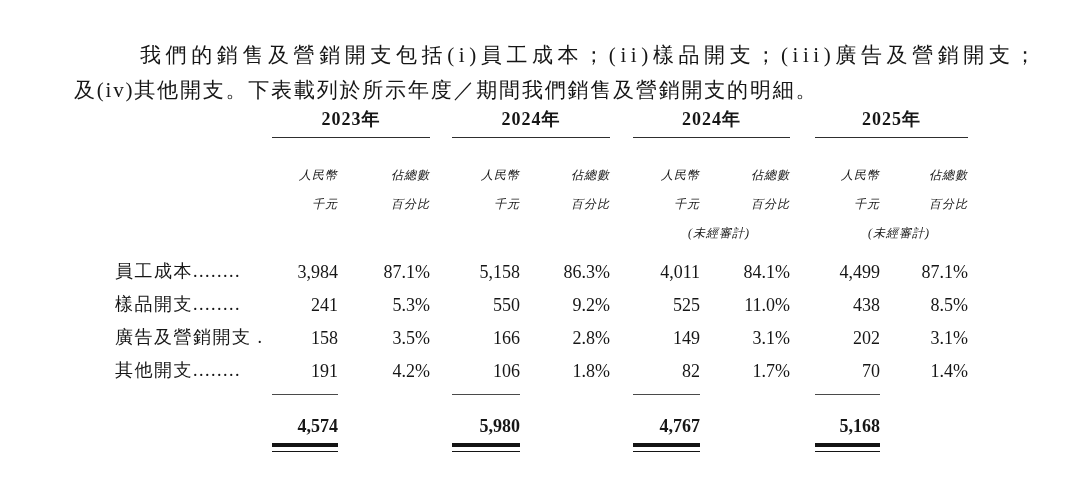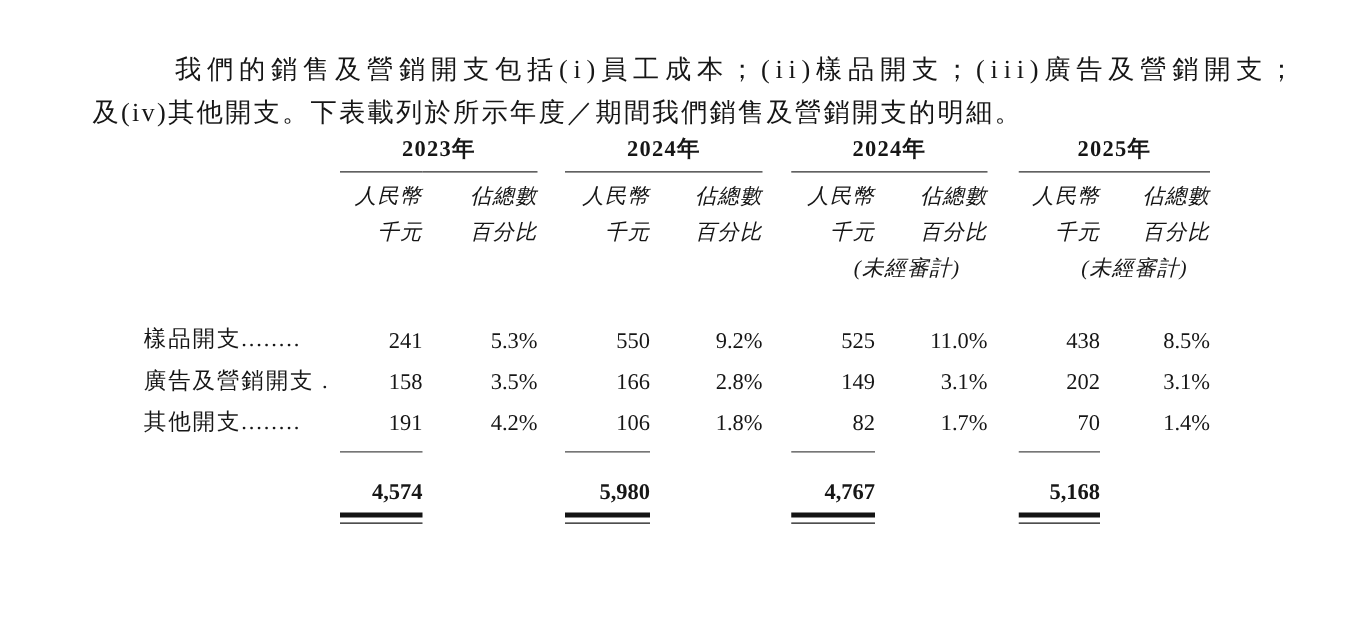--- a/index.html
+++ b/index.html
@@ -55,24 +55,25 @@
     font-size: 18px;
     letter-spacing: 1px;
     padding-bottom: 6px;
     border-bottom: 1.5px solid #2e2e2e;
     margin-top: 17px;
   }
   tr.subhead-row { height: 119px; }
   tr.subhead-row td { vertical-align: top; padding-top: 4px; }
   .subhead {
     font-style: italic;
-    font-size: 17px;
+    font-size: 12px;
     line-height: 29px;
     text-align: right;
     letter-spacing: 1px;
+    margin-top: 19px;
   }
   .unaudited {
     position: relative;
     left: 50px;
     white-space: nowrap;
     display: inline-block;
   }
   tr.data-row { height: 33px; }
   tr.data-row td { padding-bottom: 6px; }
   td.lbl { text-align: left; letter-spacing: 1.5px; white-space: nowrap; }
@@ -167,20 +168,34 @@
         <div class="subhead"><span>人民幣</span><br>
         <span>千元</span><br>
         <span class="unaudited">(未經審計)</span></div>
       </td>
       <td>
         <div class="subhead"><span>佔總數</span><br>
         <span>百分比</span></div>
       </td>
     </tr>
 
+    <tr class="data-row">
+      <td class="lbl">員工成本........</td>
+      <td class="num">3,984</td>
+      <td class="pct">87.1%</td>
+      <td></td>
+      <td class="num">5,158</td>
+      <td class="pct">86.3%</td>
+      <td></td>
+      <td class="num">4,011</td>
+      <td class="pct">84.1%</td>
+      <td></td>
+      <td class="num">4,499</td>
+      <td class="pct">87.1%</td>
+    </tr>
 
     <tr class="data-row">
       <td class="lbl">樣品開支........</td>
       <td class="num">241</td>
       <td class="pct">5.3%</td>
       <td></td>
       <td class="num">550</td>
       <td class="pct">9.2%</td>
       <td></td>
       <td class="num">525</td>

